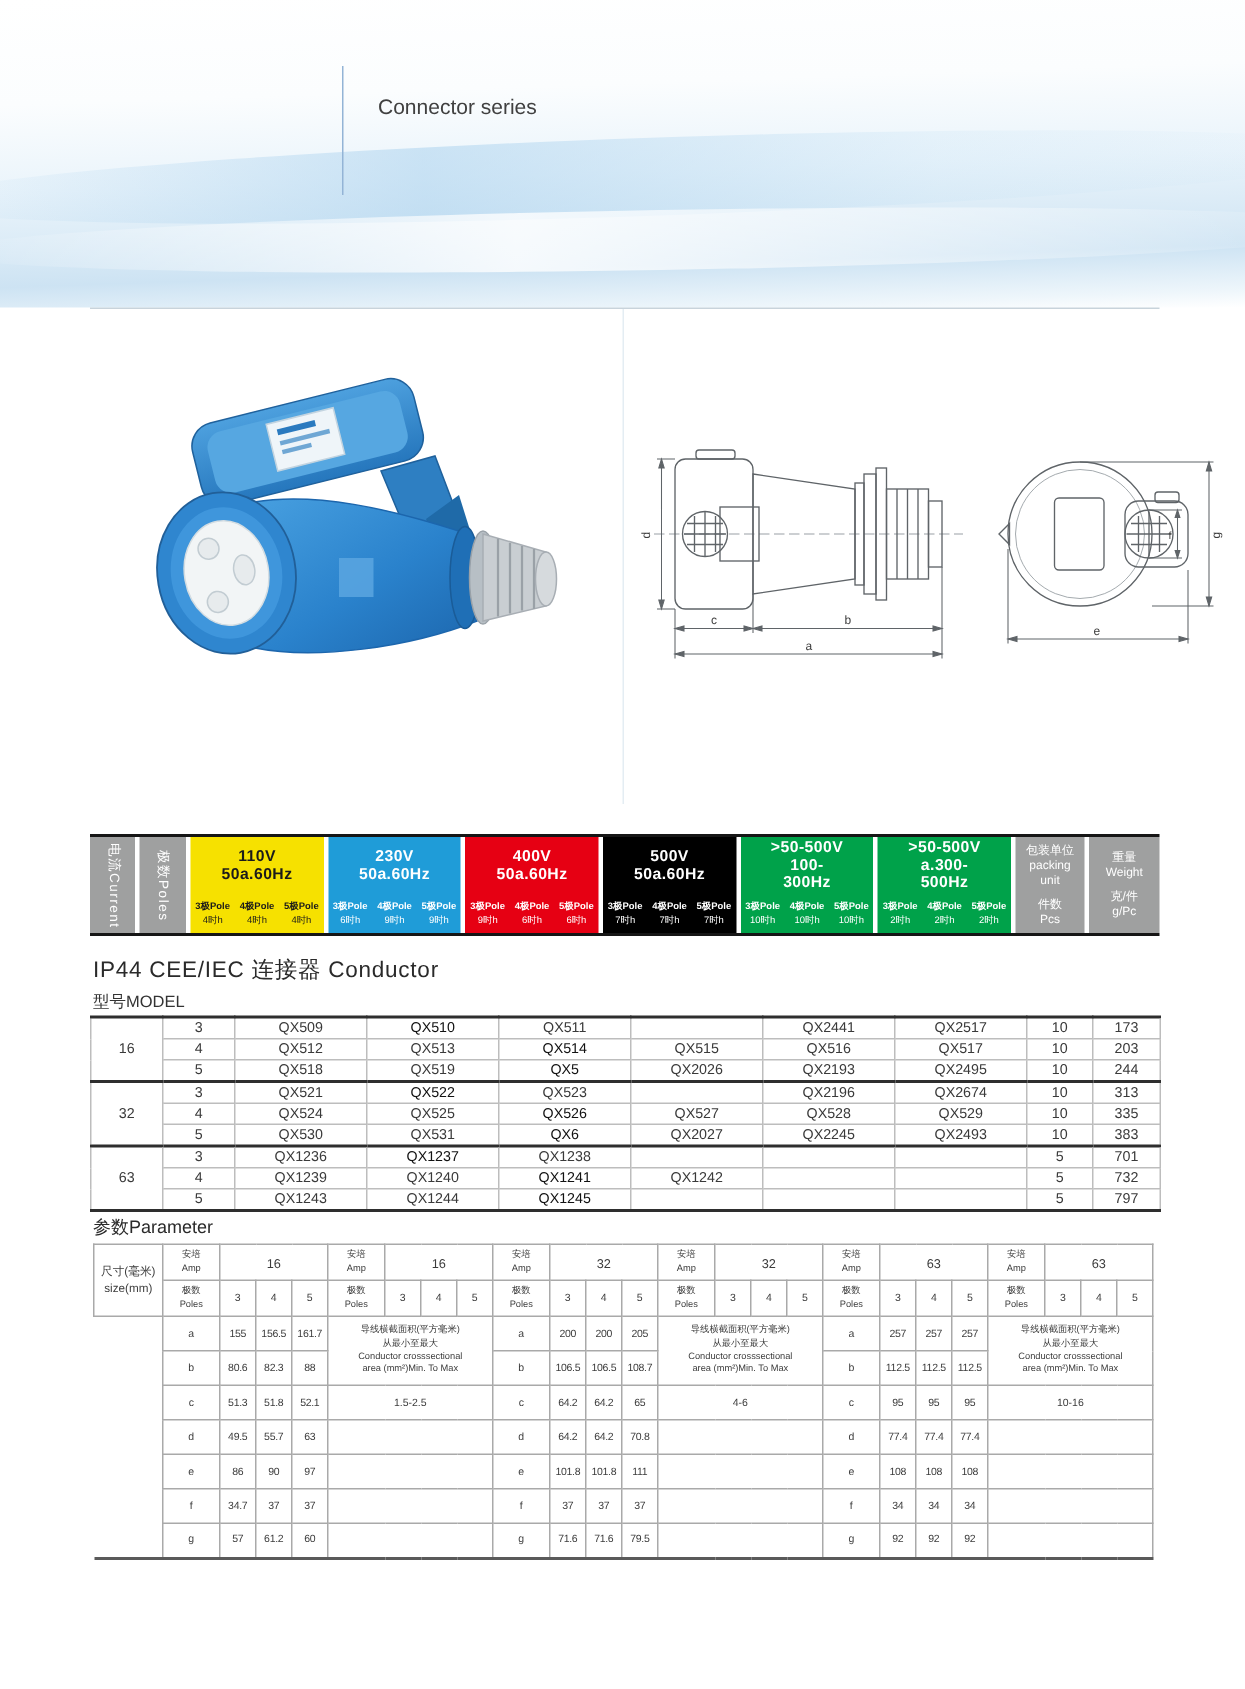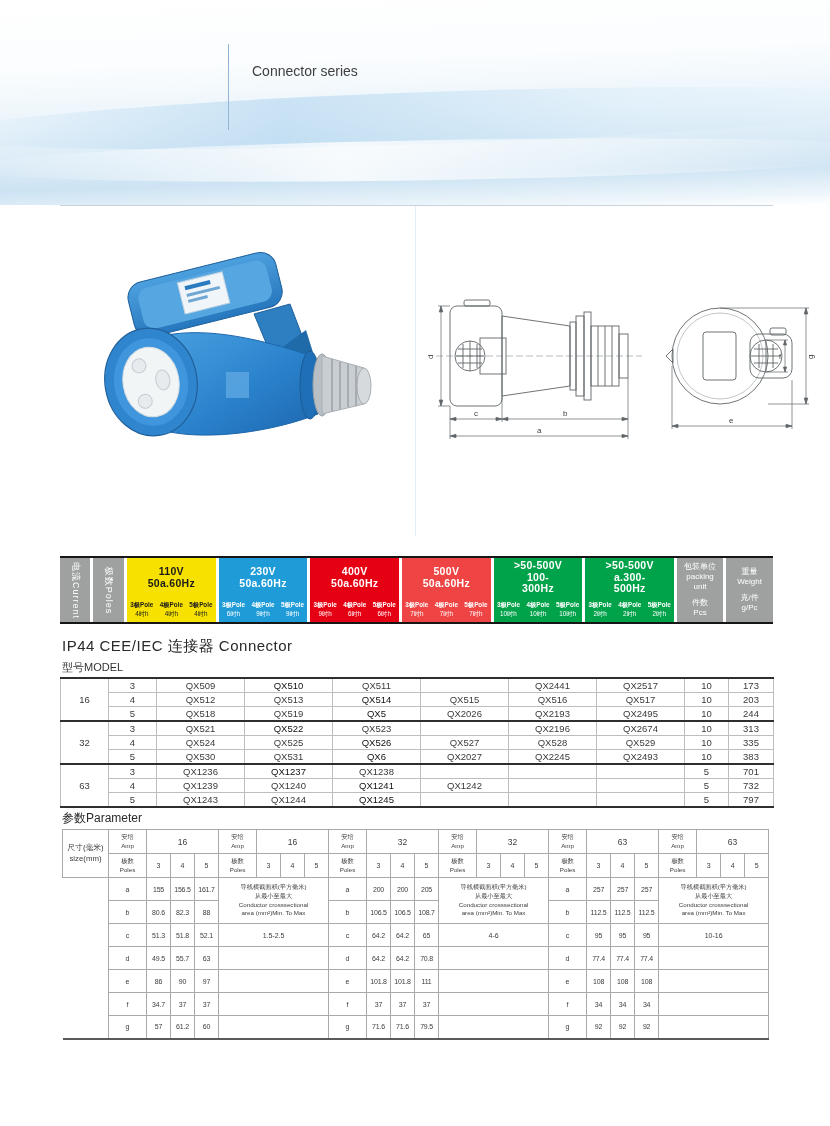--- a/index.html
+++ b/index.html
@@ -297,21 +297,21 @@
             </div>
             <div class="v-pole">
               <span class="l1">4极Pole</span>
               <span class="l2">6时h</span>
             </div>
             <div class="v-pole">
               <span class="l1">5极Pole</span>
               <span class="l2">6时h</span>
             </div>
           </div>
-        </div><div class="col-voltage" style="background: #ef4444; color: rgb(255, 255, 255);">
+        </div><div class="col-voltage" style="background: #000000; color: rgb(255, 255, 255);">
           <div class="v-head">
             <div>500V</div>
             <div>50a.60Hz</div>
           </div>
           <div class="v-poles">
             <div class="v-pole">
               <span class="l1">3极Pole</span>
               <span class="l2">7时h</span>
             </div>
             <div class="v-pole">
@@ -384,21 +384,21 @@
           <div>Weight</div>
         </div>
         <div class="gray-bottom">
           <div>克/件</div>
           <div>g/Pc</div>
         </div>
       </div>
     </div>
   </div>
 
-  <div class="model-heading">IP44 CEE/IEC 连接器 Connector</div>
+  <div class="model-heading">IP44 CEE/IEC 连接器 Conductor</div>
   <div class="model-sub">型号MODEL</div>
   <table class="model-table">
     <colgroup>
       <col style="width:48px">
         <col style="width:48px">
       <col style="width:88px">
         <col style="width:88px">
         <col style="width:88px">
       <col style="width:88px">
         <col style="width:88px">

